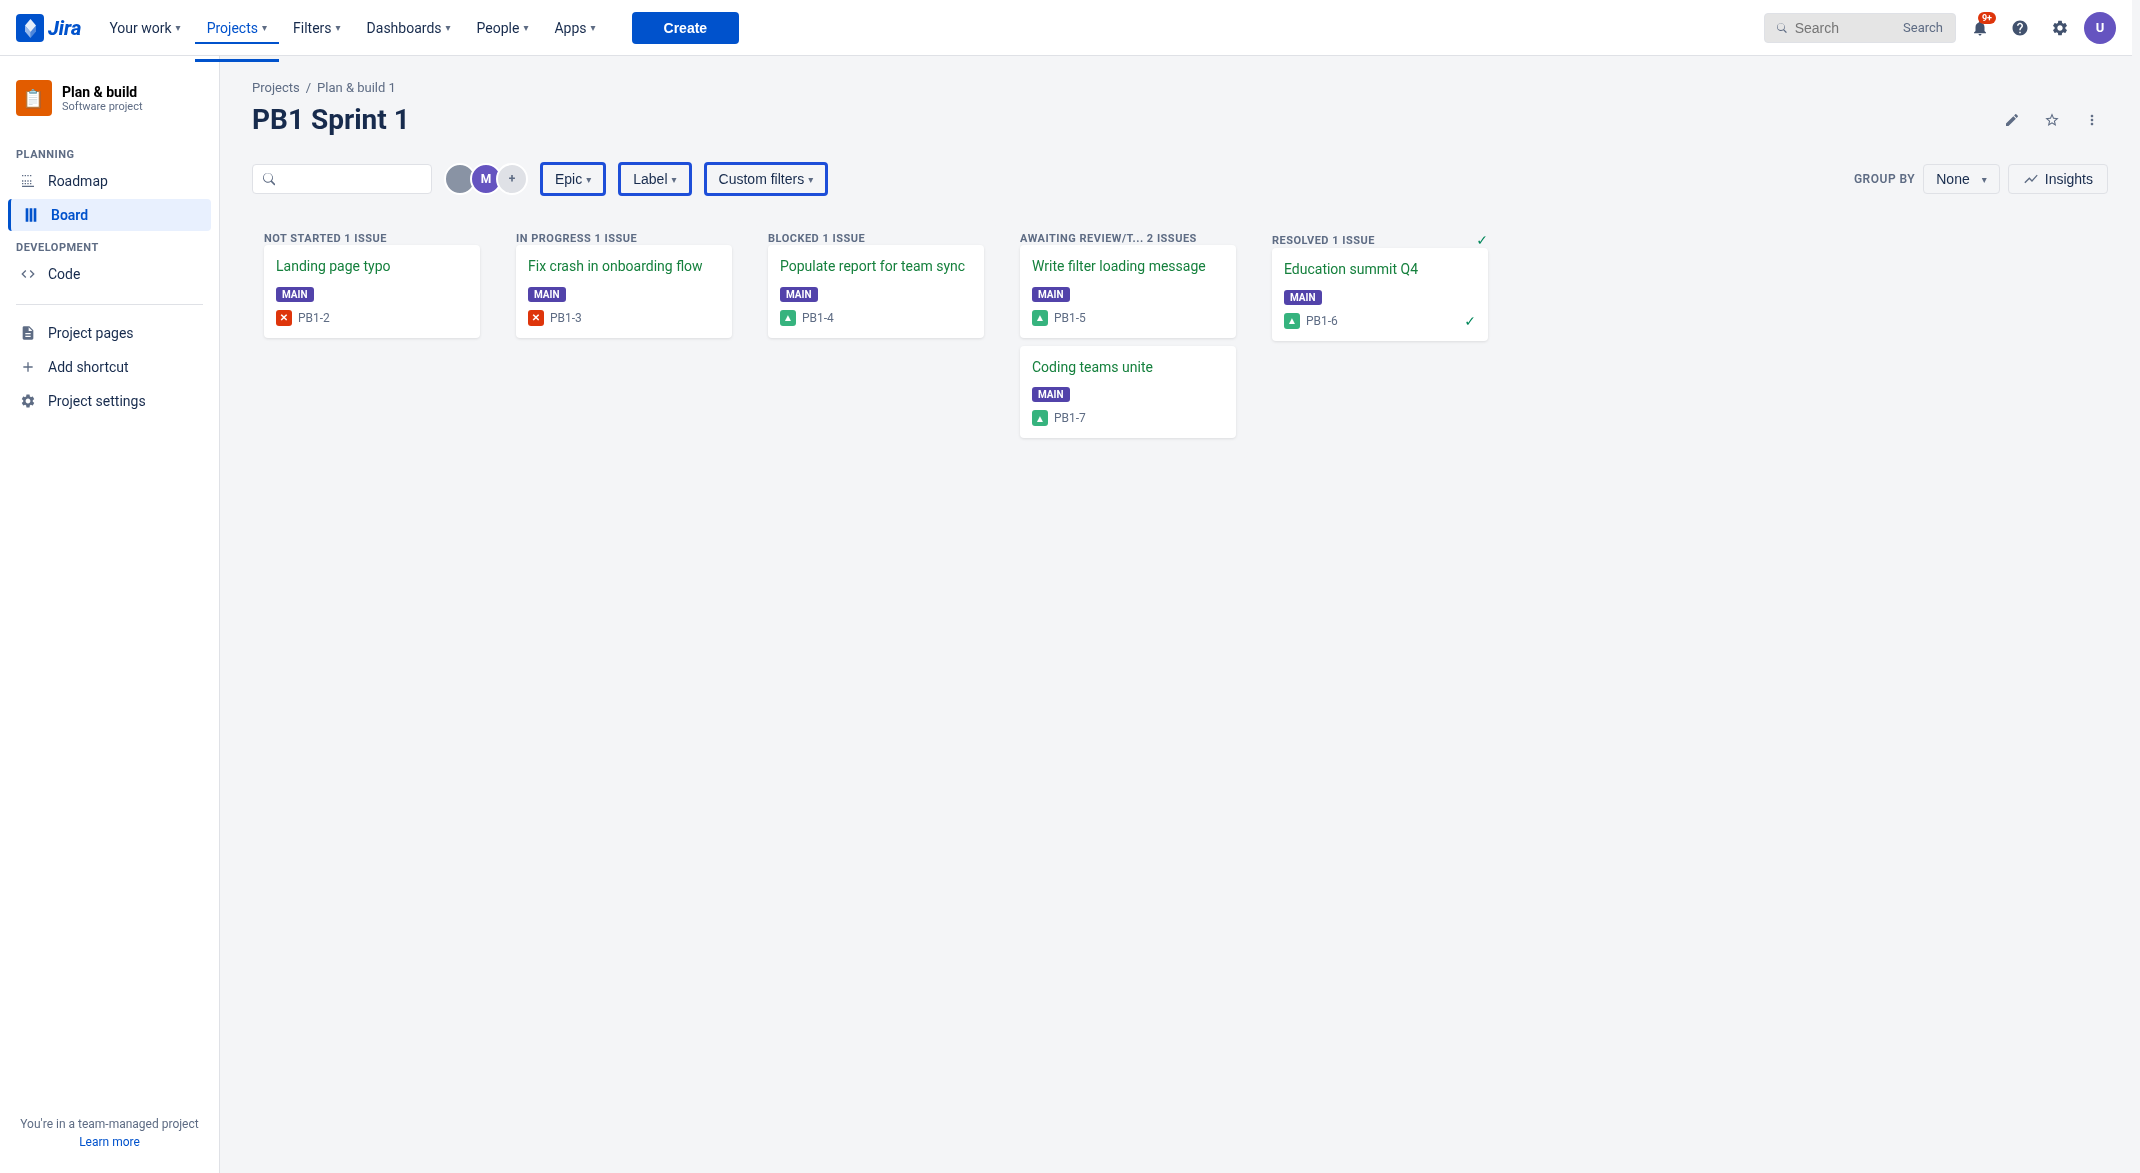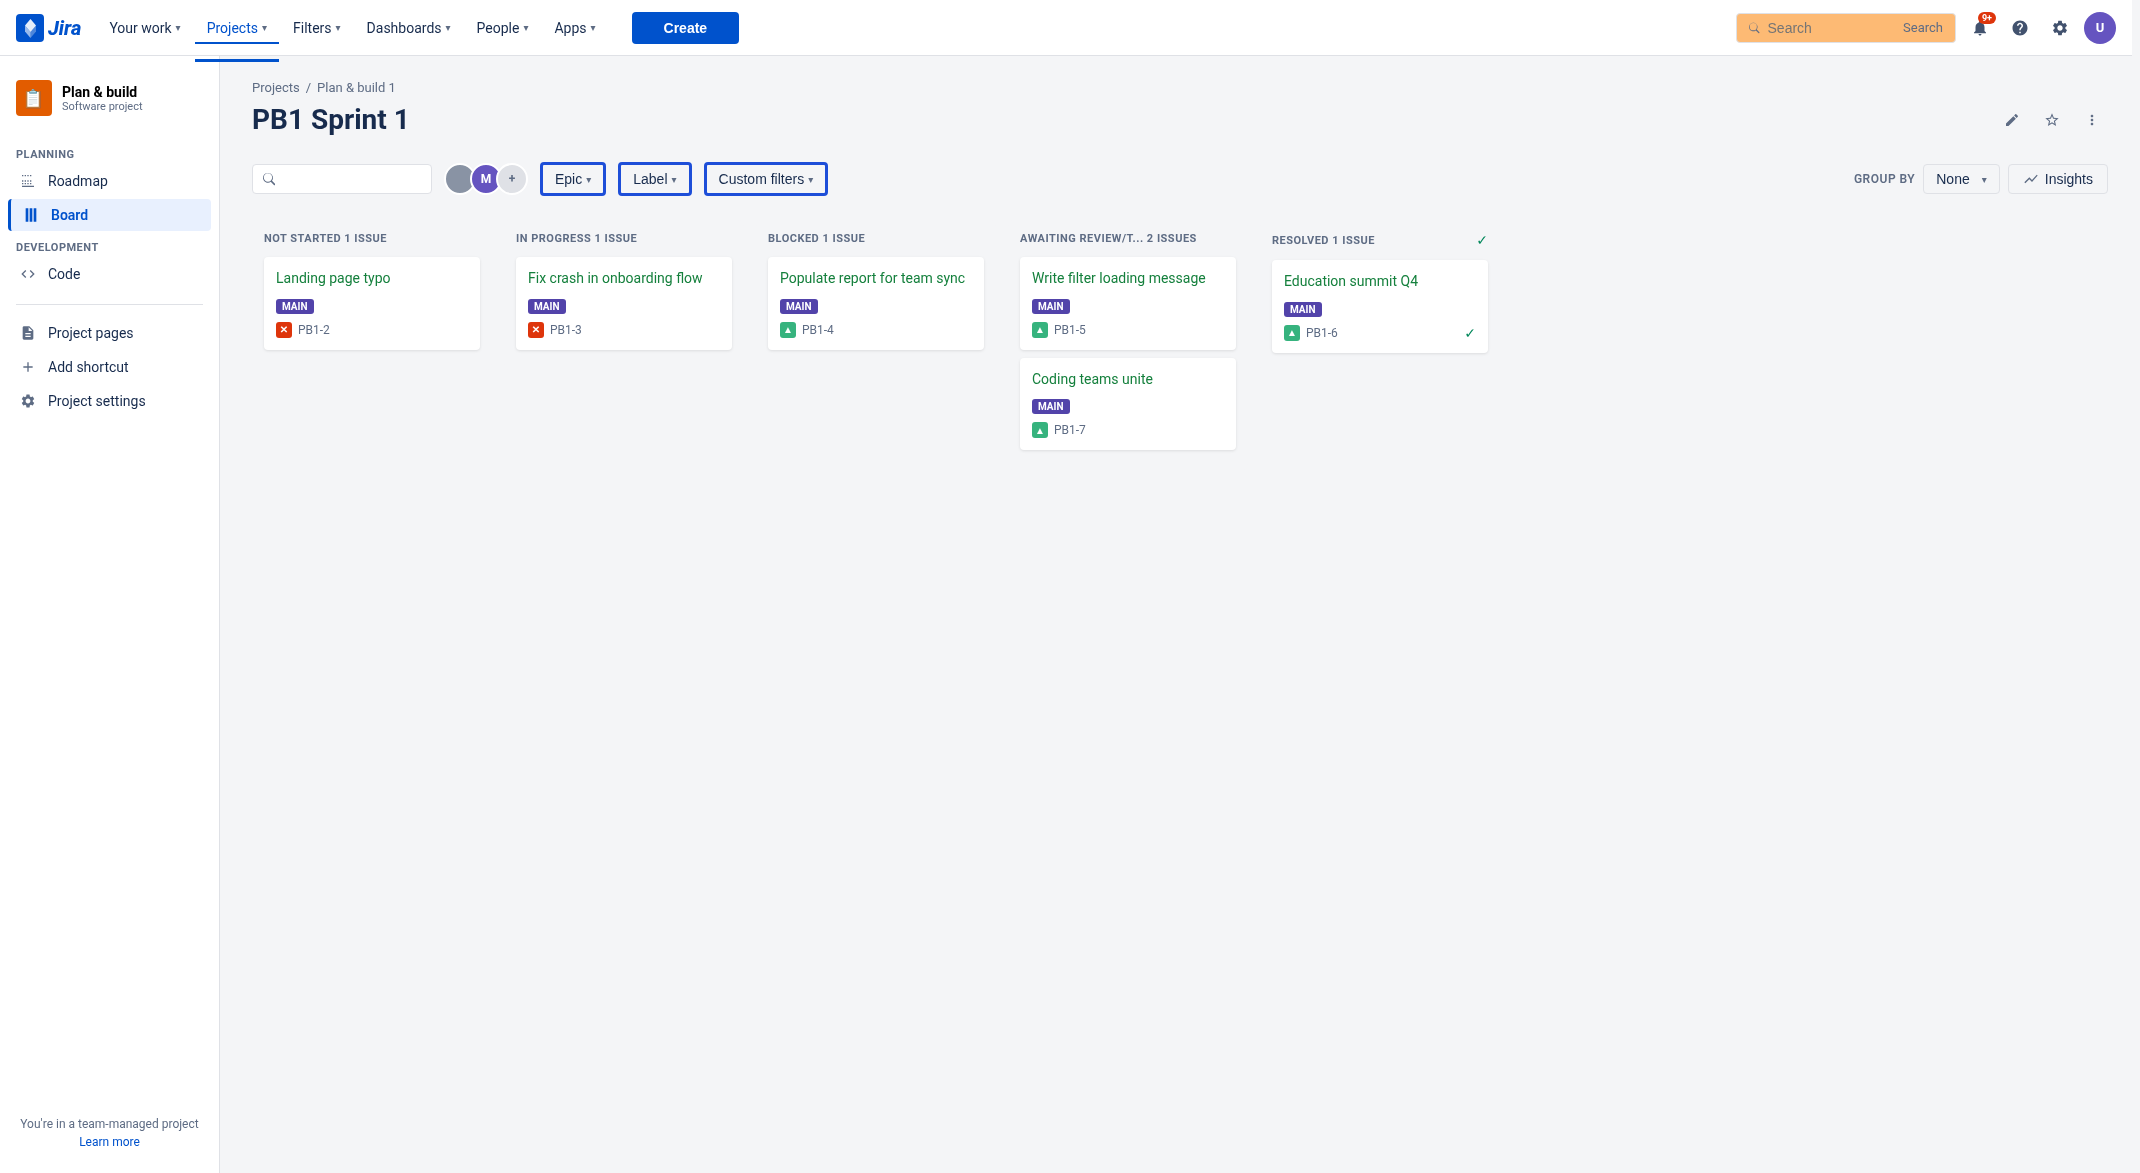--- a/index.html
+++ b/index.html
@@ -19,22 +19,22 @@
     .topnav-nav-item.active { color: #0052cc; }
     .topnav-nav-item.active::after { content: ''; display: block; height: 2px; background: #0052cc; position: absolute; bottom: 0; left: 0; right: 0; }
     .nav-active-wrapper { position: relative; }
     .nav-active-wrapper::after { content: ''; display: block; height: 3px; background: #0052cc; position: absolute; bottom: -18px; left: 0; right: 0; }
     .topnav-create {
       background: #0052cc; color: #fff; border: none; border-radius: 4px;
       padding: 8px 32px; font-size: 14px; font-weight: 600; cursor: pointer; margin-left: 16px;
     }
     .topnav-right { margin-left: auto; display: flex; align-items: center; gap: 8px; }
     .search-bar {
-      display: flex; align-items: center; background: #fdba74; border: 1px solid #dfe1e6;
-      border-radius: 4px; padding: 6px 12px; gap: 8px; width: 220px; cursor: text; justify-content: flex-end;
+      display: flex; align-items: center; background: #e5e5e5; border: 1px solid #dfe1e6;
+      border-radius: 4px; padding: 6px 12px; gap: 8px; width: 192px; cursor: text; justify-content: flex-end;
     }
     .search-bar input { background: none; border: none; outline: none; font-size: 14px; color: #172b4d; width: 100%; }
     .topnav-icon-btn {
       width: 32px; height: 32px; border-radius: 50%; display: flex; align-items: center; justify-content: center;
       cursor: pointer; color: #42526e; font-size: 16px; position: relative;
     }
     .notif-badge {
       position: absolute; top: 0; right: 0; background: #de350b; color: #fff;
       font-size: 9px; font-weight: 700; border-radius: 10px; padding: 1px 4px; min-width: 16px; text-align: center;
     }
@@ -102,21 +102,21 @@
     .insights-btn {
       display: flex; align-items: center; gap: 6px; background: none; border: 1px solid #dfe1e6;
       border-radius: 4px; padding: 6px 14px; cursor: pointer; color: #172b4d; font-size: 14px; font-weight: 500;
     }
 
     
     .board { display: flex; gap: 12px; overflow-x: auto; align-items: flex-start; }
     .board-column {
       background: #f4f5f7; border-radius: 6px; min-width: 240px; width: 240px; padding: 12px; flex-shrink: 0;
     }
-    .column-header { display: flex; align-items: center; justify-content: space-between; margin-bottom: 12px; }
+    .column-header { display: flex; align-items: center; justify-content: space-between; }
     .column-title { font-size: 11px; font-weight: 700; color: #5e6c84; text-transform: uppercase; letter-spacing: 0.5px; }
     .column-check { color: #00875a; font-size: 14px; }
     .card {
       background: #fff; border-radius: 4px; padding: 12px; margin-bottom: 8px;
       box-shadow: 0 1px 3px rgba(0,0,0,0.1); cursor: pointer;
     }
     .card-title { font-size: 14px; color: #15803d; margin-bottom: 8px; line-height: 1.4; }
     .card-epic { display: inline-block; background: #5243aa; color: #fff; font-size: 10px; font-weight: 700; padding: 2px 6px; border-radius: 3px; margin-bottom: 8px; }
     .card-meta { display: flex; align-items: center; gap: 6px; }
     .card-issue-icon { width: 16px; height: 16px; border-radius: 3px; display: flex; align-items: center; justify-content: center; font-size: 10px; font-weight: 700; }

